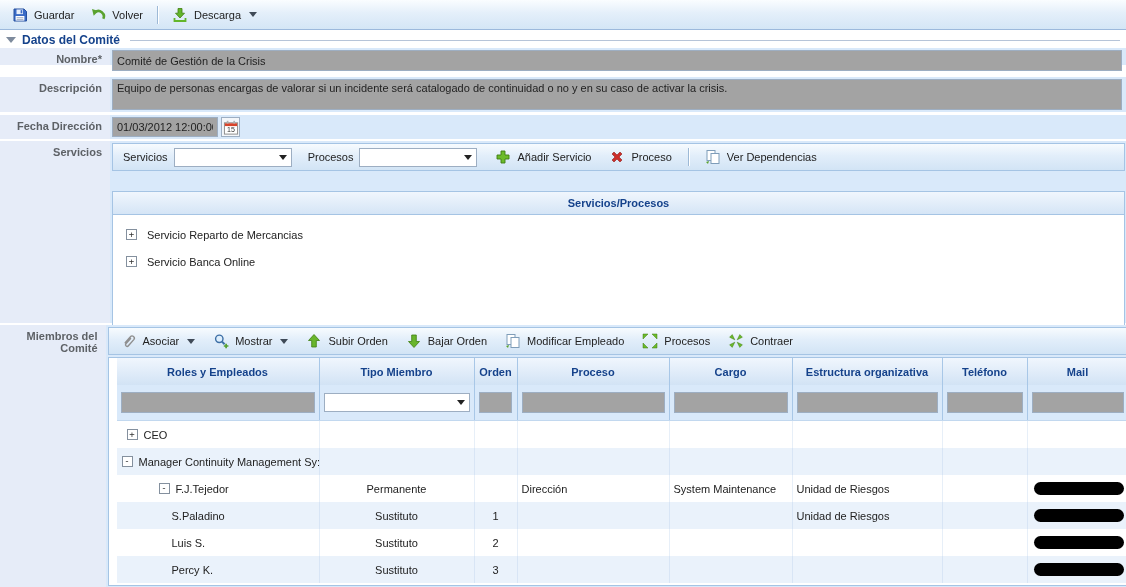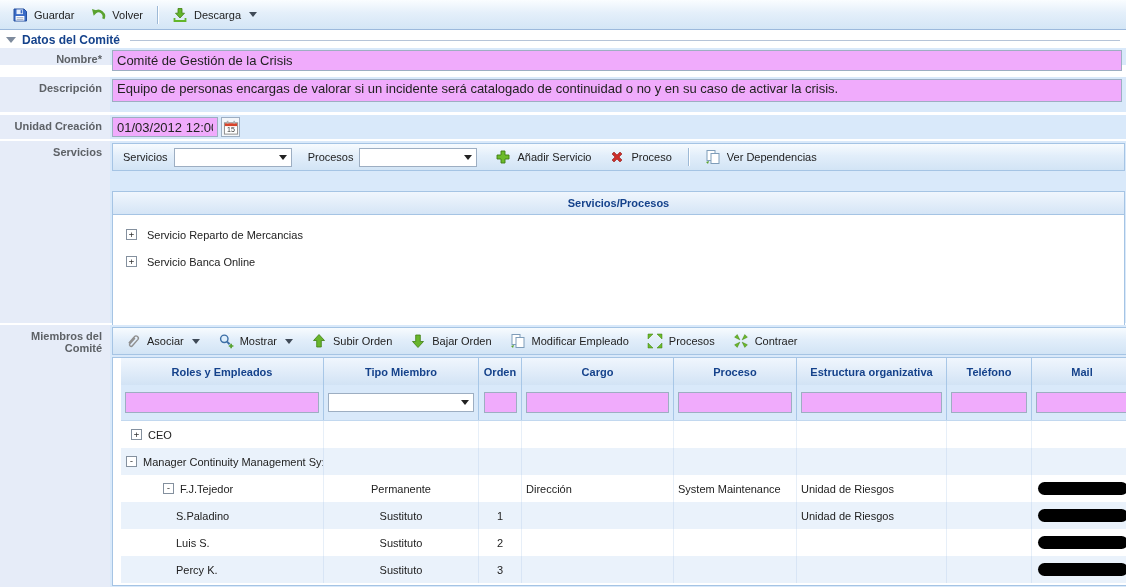--- a/index.html
+++ b/index.html
@@ -29,25 +29,25 @@
 
   
   .frow { position:absolute; left:0; width:1126px; display:flex; }
   .flabel { width:110px; flex:0 0 110px; background:#e6ecf8; color:#5d6166;
     font-weight:bold; text-align:right; padding:5px 8px 0 4px; }
   .ffield { flex:1; background:#d9e9fa; padding:2px 1px 2px 2px; position:relative; }
   .row-nombre { top:48px; height:17px; }
   .row-desc   { top:77px; height:35px; }
   .row-fecha  { top:115px; height:24px; }
   .row-serv   { top:141px; height:182px; }
-  .row-miem   { top:325px; height:262px; }
-  input.txt, textarea.txt { border:1px solid #9daec2; background:#f0abfc; color:#222;
-    font-family:"Liberation Sans", sans-serif; font-size:13px; padding:2px 4px; outline:none; }
+  .row-miem   { top:325px; height:262px;justify-content:center; }
+  input.txt, textarea.txt { border:1px solid #9daec2; background:#a3a3a3; color:#222;
+    font-family:"Liberation Sans", sans-serif; font-size:11px; padding:2px 4px; outline:none; }
   .w-full { width:1010px; }
-  textarea.txt { height:23px; resize:none; line-height:13px; }
+  textarea.txt { height:31px; resize:none; line-height:13px; }
   .fecha-wrap { display:flex; align-items:center; gap:3px; }
   .fecha-input { width:106px; height:20px; }
   .calbtn { width:19px; height:20px; border:1px solid #9daec2; background:#f3f6fa;
     display:inline-flex; align-items:center; justify-content:center; cursor:pointer; }
 
   
   .panelbar { height:28px; background:linear-gradient(#f7fbfe,#e2eefa 45%,#d2e4f5);
     border:1px solid #a5c4e4; display:flex; align-items:center; padding:0 4px; gap:2px; }
   .panelbar .lbl { margin:0 4px 0 6px; }
   .fakesel { width:118px; height:19px; background:#fff; border:1px solid #9daec2;
@@ -146,21 +146,21 @@
   </div>
 
   <div class="frow row-desc">
     <div class="flabel">Descripción</div>
     <div class="ffield">
       <textarea class="txt w-full" style="">Equipo de personas encargas de valorar si un incidente será catalogado de continuidad o no y en su caso de activar la crisis.</textarea>
     </div>
   </div>
 
   <div class="frow row-fecha">
-    <div class="flabel">Unidad Creación</div>
+    <div class="flabel">Fecha Dirección</div>
     <div class="ffield fecha-wrap">
       <input class="txt fecha-input" value="01/03/2012 12:00:00" style="">
       <span class="calbtn">
         <svg viewBox="0 0 17 17" width="16" height="17">
             <rect x="1.5" y="3.5" width="14" height="12" fill="#fff" stroke="#8a8a8a" stroke-width="1"></rect>
             <rect x="2" y="4" width="13" height="3" fill="#d8432a"></rect>
             <rect x="4" y="1.4" width="1.8" height="3" fill="#aeaeae"></rect>
             <rect x="11" y="1.4" width="1.8" height="3" fill="#aeaeae"></rect>
             <text x="8.5" y="13.4" font-size="7.5" text-anchor="middle" fill="#333" font-family="sans-serif">15</text>
           </svg>
@@ -297,22 +297,22 @@
           <span>Contraer</span>
         </div>
       </div>
 
       <div class="mgrid">
 
         <div class="grow ghead">
           <div class="gcell">Roles y Empleados</div>
           <div class="gcell">Tipo Miembro</div>
           <div class="gcell">Orden</div>
+          <div class="gcell">Proceso</div>
           <div class="gcell">Cargo</div>
-          <div class="gcell">Proceso</div>
           <div class="gcell">Estructura organizativa</div>
           <div class="gcell">Teléfono</div>
           <div class="gcell">Mail</div>
         </div>
 
         <div class="grow gfilter">
           <div class="gcell">
               <input class="txt" style="">
             </div>
           <div class="gcell">

